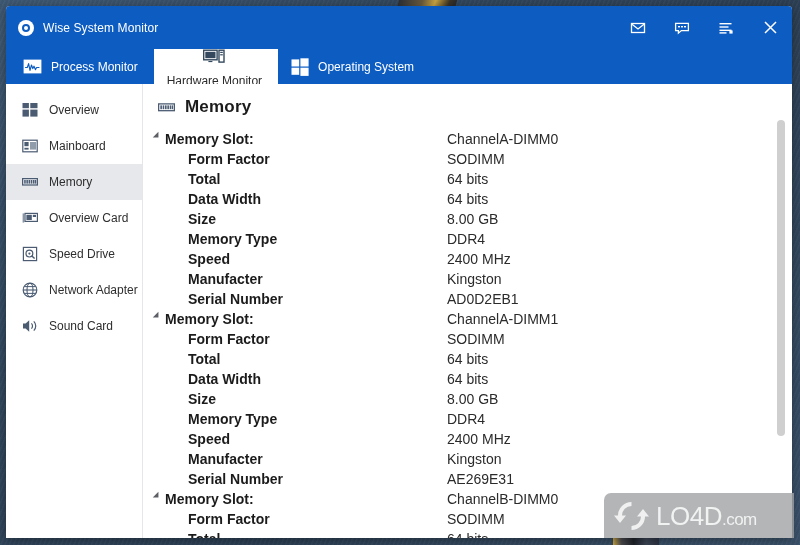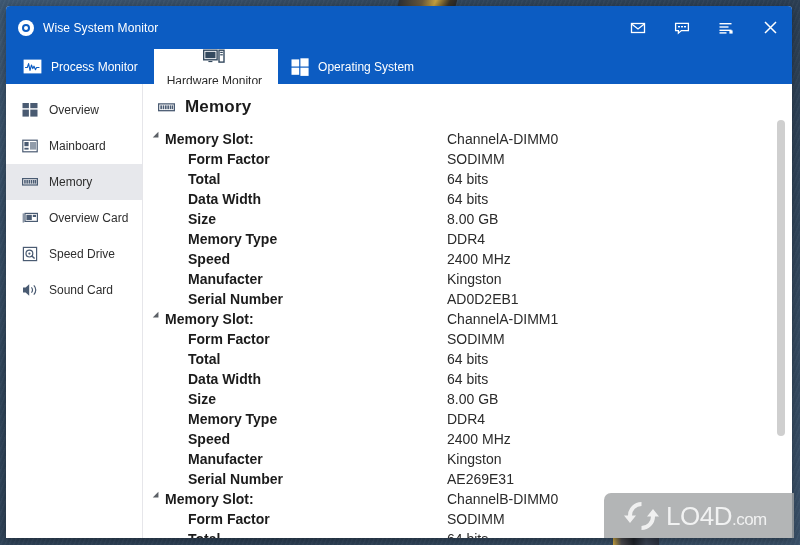--- a/index.html
+++ b/index.html
@@ -241,21 +241,21 @@
   
   #watermark {
     position: absolute;
     left: 604px; top: 493px;
     width: 190px; height: 45px;
     background: rgba(160,162,164,0.80);
     border-radius: 7px 0 0 0;
     display: flex;
     align-items: center;
     gap: 6px;
-    padding-left: 19px;
+    padding-left: 9px;
     box-sizing: border-box;
   }
   #wm-text {
     font-size: 26px;
     color: rgba(255,255,255,0.82);
     letter-spacing: -0.5px;
     line-height: 1;
   }
   #wm-text .small { font-size: 17px; }
 </style>
@@ -400,20 +400,29 @@
         <div class="side-item">
           <svg class="side-ico" viewBox="0 0 16 16">
             <rect x="1.4" y="1.4" width="13.2" height="13.2" fill="none" stroke="#4a5b72" stroke-width="1.2"></rect>
             <circle cx="7.4" cy="7.6" r="3.4" fill="none" stroke="#4a5b72" stroke-width="1.2"></circle>
             <circle cx="7.4" cy="7.6" r="1.1" fill="#4a5b72"></circle>
             <path d="M9.6 9.8 L12.6 12.6" stroke="#4a5b72" stroke-width="1.4"></path>
           </svg>
           <span>Speed Drive</span>
         </div>
 
+        <div class="side-item">
+          <svg class="side-ico" viewBox="0 0 16 16">
+            <circle cx="8" cy="8" r="6.8" fill="none" stroke="#4a5b72" stroke-width="1.2"></circle>
+            <ellipse cx="8" cy="8" rx="3" ry="6.8" fill="none" stroke="#4a5b72" stroke-width="1.1"></ellipse>
+            <path d="M1.2 8 H14.8" stroke="#4a5b72" stroke-width="1.1"></path>
+            <path d="M2.6 4.6 H13.4 M2.6 11.4 H13.4" stroke="#4a5b72" stroke-width="1"></path>
+          </svg>
+          <span>Network Adapter</span>
+        </div>
 
         <div class="side-item">
           <svg class="side-ico" viewBox="0 0 16 16">
             <path d="M1 5.6 H3.6 L7.2 2.2 V13.8 L3.6 10.4 H1 Z" fill="#4a5b72"></path>
             <path d="M9.4 5.4 A3.6 3.6 0 0 1 9.4 10.6" fill="none" stroke="#4a5b72" stroke-width="1.2"></path>
             <path d="M11.8 3.4 A6.4 6.4 0 0 1 11.8 12.6" fill="none" stroke="#4a5b72" stroke-width="1.2"></path>
           </svg>
           <span>Sound Card</span>
         </div>
 

